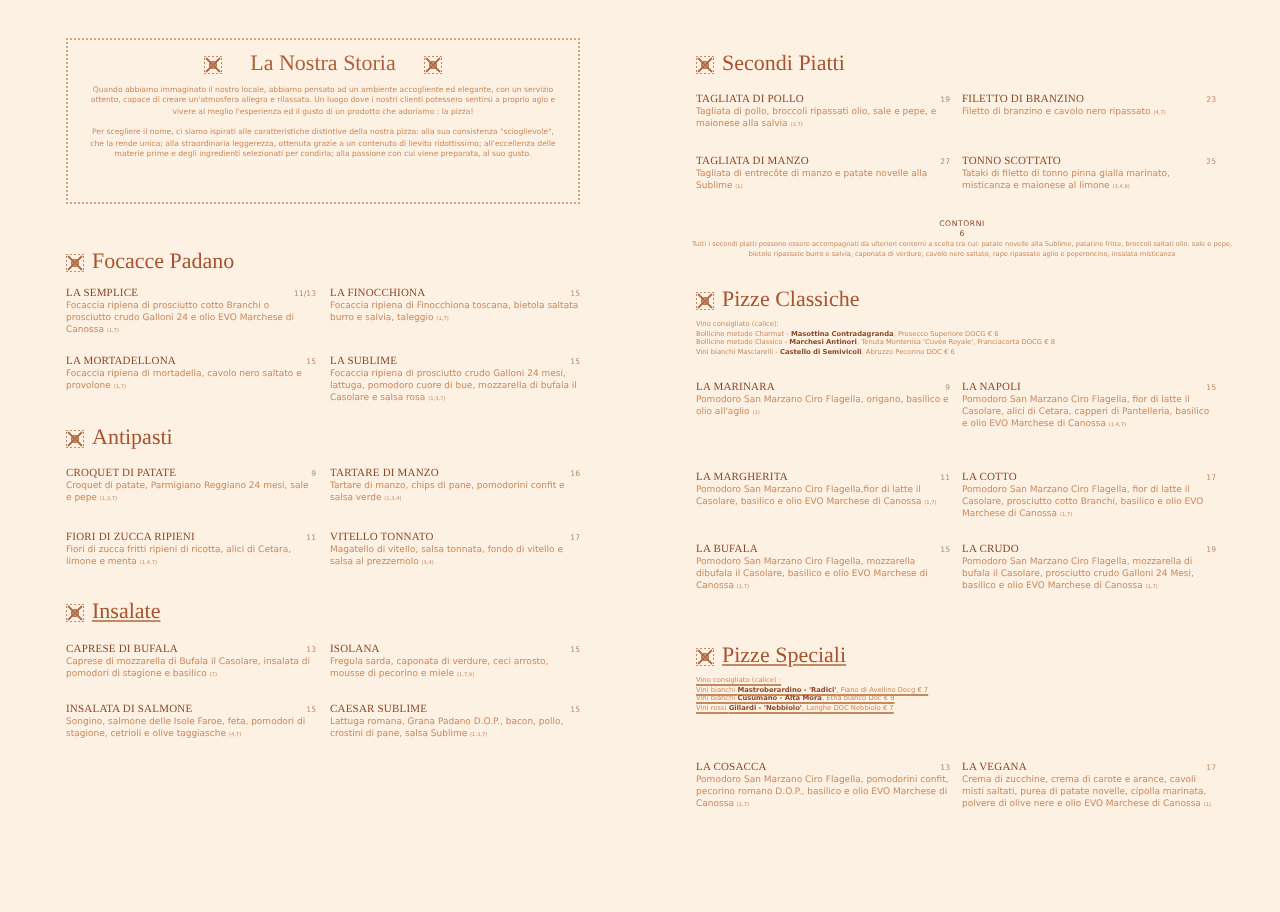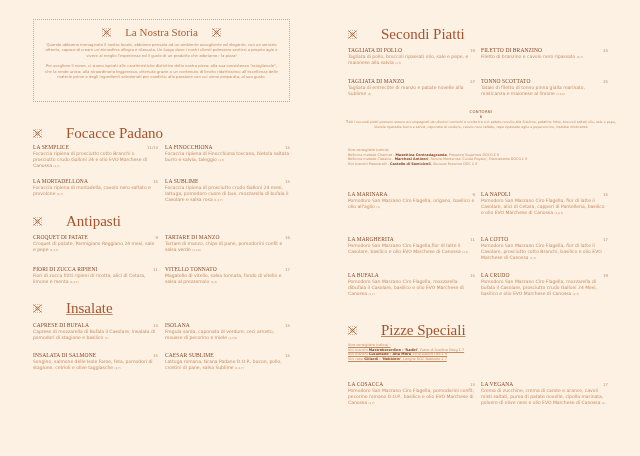--- a/index.html
+++ b/index.html
@@ -17,21 +17,21 @@
     border:1px dotted #d6a682;
     text-align:center;
   }
   .story-title { margin-top:6px; font-size:11px; color:#b0603a; display:flex; justify-content:center; align-items:center; gap:14px; }
   .story p { margin:4px 8px 0 8px; font-size:3.8px; line-height:5.4px; color:#c98a5e; }
 
   .ornament { display:inline-block; width:9px; height:9px; position:relative; }
   .ornament svg { width:9px; height:9px; display:block; }
 
   .section { position:absolute; }
-  .section-title { display:flex; align-items:center; gap:24px; font-size:15px; color:#a8532e; }
+  .section-title { display:flex; align-items:center; gap:4px; font-size:11px; color:#a8532e; }
   .item { position:absolute; width:125px; }
   .item-head { display:flex; justify-content:space-between; align-items:baseline; }
   .item-name { font-family:"Liberation Serif", serif; font-size:5.5px; color:#8a4a2a; letter-spacing:0.1px; }
   .item-price { font-size:3.8px; color:#b98a6a; }
   .item-desc { font-size:4.5px; line-height:6.2px; color:#c98a5e; margin-top:1px; }
   .allergen { font-size:2.6px; color:#c98a5e; }
 
   .wine { font-size:3.4px; line-height:4.6px; color:#c98a5e; }
   .wine b { color:#8a4a2a; }
 
@@ -227,20 +227,28 @@
   <div class="item-desc"><span>Tataki di filetto di tonno pinna gialla marinato, misticanza e maionese al limone</span> <span class="allergen">(3,4,6)</span></div>
 </div>
 
 <div class="contorni">
   <div class="ct-title">CONTORNI</div>
   <div class="ct-price">6</div>
   <div class="ct-desc">Tutti i secondi piatti possono essere accompagnati da ulteriori contorni a scelta tra cui: patate novelle alla Sublime, patatine fritte, broccoli saltati olio, sale e pepe, bietole ripassate burro e salvia, caponata di verdure, cavolo nero saltato, rape ripassate aglio e peperoncino, insalata misticanza</div>
 </div>
 
 <div class="section" style="left:348px; top:144px; width:265px;">
+  <div class="section-title serif">
+    <span class="ornament">
+        <svg viewBox="0 0 9 9">
+          <use href="#orn"></use>
+        </svg>
+      </span>
+    <span>Pizze Classiche</span>
+  </div>
   <div class="wine" style="margin-top:4px">
     <div>Vino consigliato (calice):</div>
     <div><span>Bollicine metodo Charmat - </span><b>Masottina Contradagranda</b><span>, Prosecco Superiore DOCG € 6</span></div>
     <div><span>Bollicine metodo Classico - </span><b>Marchesi Antinori</b><span>, Tenuta Montenisa 'Cuvée Royale', Franciacorta DOCG € 8</span></div>
     <div><span>Vini bianchi Masciarelli - </span><b>Castello di Semivicoli</b><span>, Abruzzo Pecorino DOC € 6</span></div>
   </div>
 </div>
 <div class="item" style="left:348px; top:191px; width:127px;">
   <div class="item-head">
       <span class="item-name">LA MARINARA</span>

